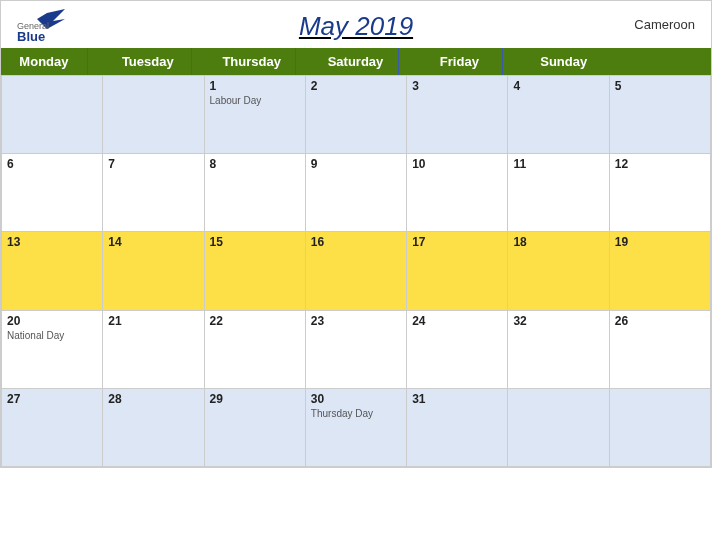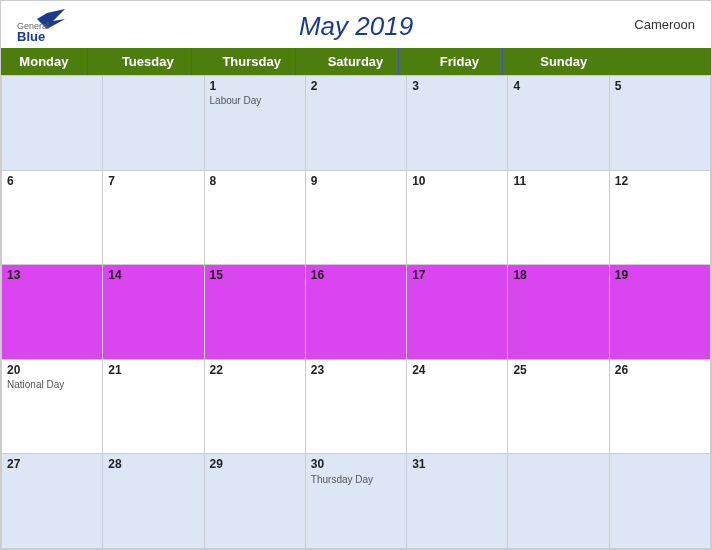--- a/index.html
+++ b/index.html
@@ -5,21 +5,21 @@
     * { box-sizing: border-box; margin: 0; padding: 0; }
     body {
       font-family: Arial, sans-serif;
       background: #fff;
       width: 712px;
       height: 550px;
       overflow: hidden;
     }
     .calendar-wrapper {
       width: 712px;
-      height: 550px;
+      height: 468px;
       display: flex;
       flex-direction: column;
       border: 1px solid #ccc;
     }
     .header {
       display: flex;
       align-items: center;
       justify-content: center;
       padding: 10px 16px 6px;
       position: relative;
@@ -27,20 +27,21 @@
     .logo-container {
       position: absolute;
       left: 16px;
       top: 8px;
       display: flex;
       align-items: center;
       gap: 4px;
     }
     .title-area {
       text-align: left;
+      text-decoration: underline;
     }
     .title-month-year {
       font-size: 26px;
       color: #1a3a8c;
       font-weight: normal;
       font-style: italic;
     }
     .country-label {
       position: absolute;
       right: 16px;
@@ -88,21 +89,21 @@
     }
     .holiday-label {
       font-size: 10px;
       color: #555;
       margin-top: 2px;
       line-height: 1.2;
     }
     
     .row1 { background: #dce6f5; }
     .row2 { background: #fff; }
-    .row3 { background: #d946ef; }
+    .row3 { background: #fde047; }
     .row4 { background: #fff; }
     .row5 { background: #dce6f5; }
   </style>
 </head>
 <body>
 
 <div class="calendar-wrapper">
   <div class="header">
 
     <div class="logo-container">
@@ -199,21 +200,21 @@
       <div class="cal-cell row4">
         <div class="date-num">22</div>
       </div>
       <div class="cal-cell row4">
         <div class="date-num">23</div>
       </div>
       <div class="cal-cell row4">
         <div class="date-num">24</div>
       </div>
       <div class="cal-cell row4">
-        <div class="date-num">25</div>
+        <div class="date-num">32</div>
       </div>
       <div class="cal-cell row4">
         <div class="date-num">26</div>
       </div>
       <div class="cal-cell row5">
         <div class="date-num">27</div>
       </div>
       <div class="cal-cell row5">
         <div class="date-num">28</div>
       </div>

